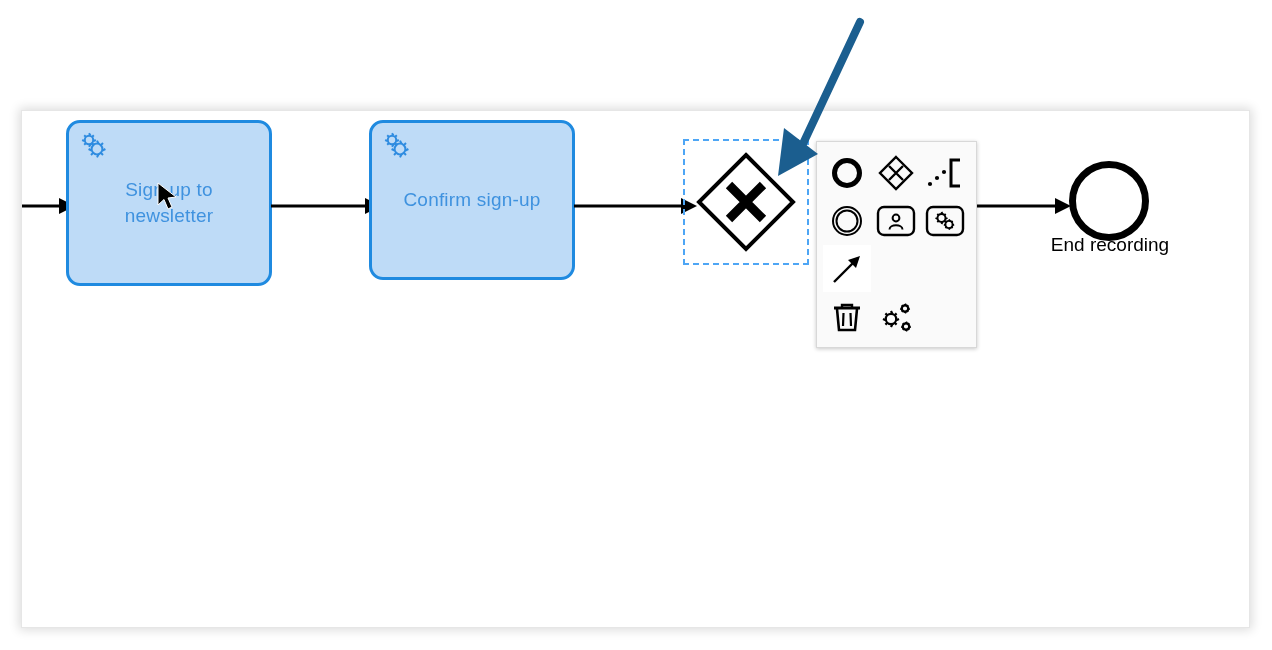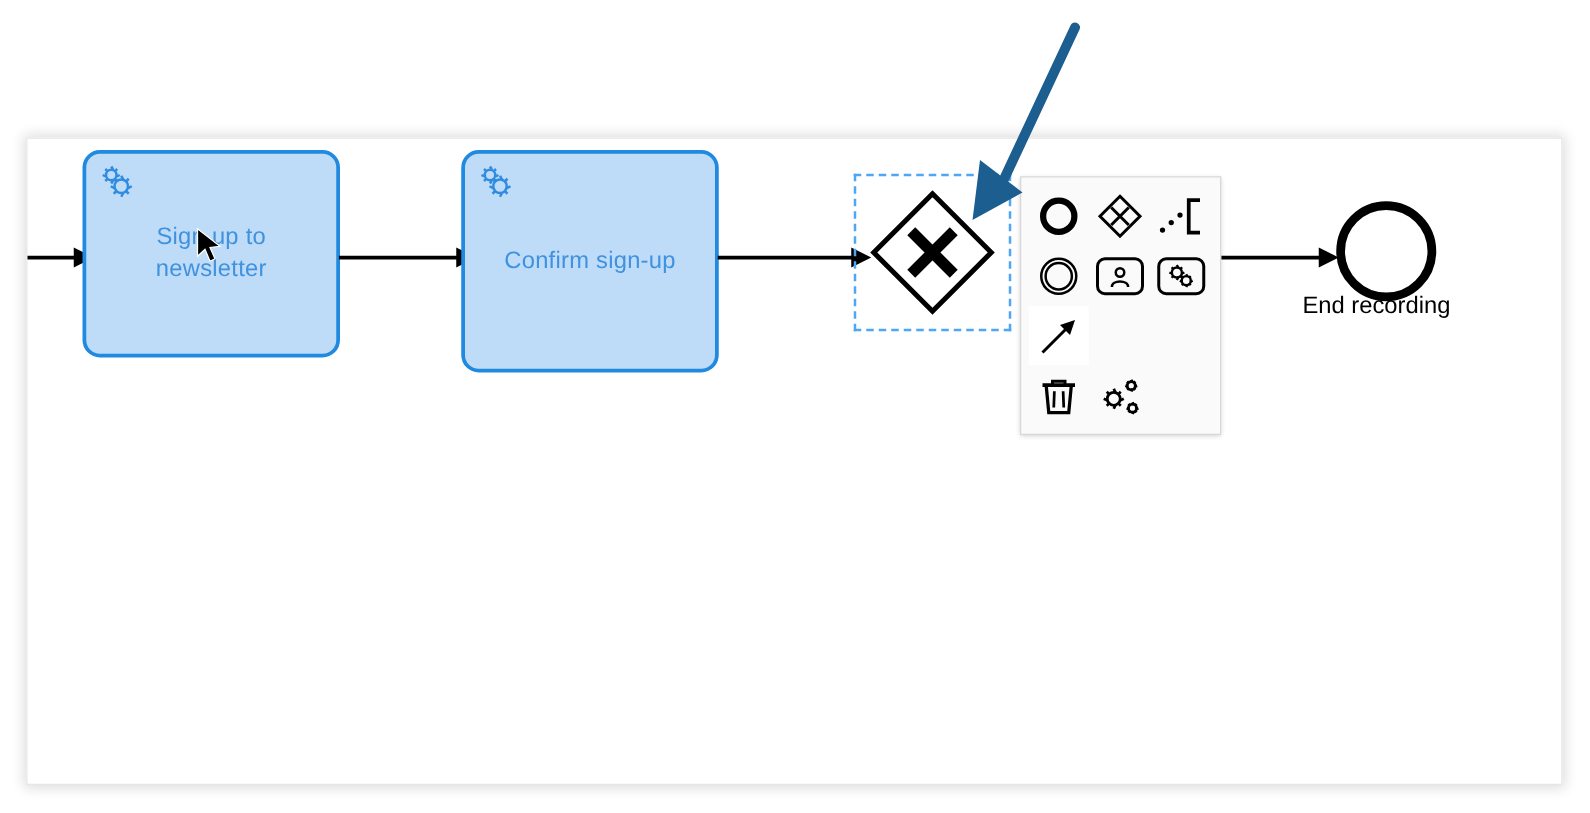--- a/index.html
+++ b/index.html
@@ -88,23 +88,24 @@
     top: 161px;
     width: 80px;
     height: 80px;
     box-sizing: border-box;
     border: 7px solid #000000;
     border-radius: 50%;
     background: #ffffff;
   }
   #end-event-label {
     position: absolute;
-    left: 1042px;
+    left: 1015px;
     top: 234px;
     width: 190px;
+    text-align: center;
     font-size: 19px;
     color: #000000;
     line-height: 22px;
   }
 
   
   .flow { position: absolute; height: 22px; }
   .flow svg { display: block; }
 
   
@@ -193,21 +194,21 @@
         <span class="task-label"><span>Sign up to</span><br><span>newsletter</span></span>
       </div>
 
       <div class="flow" style="left:249px; top:84px; width:110px;">
         <svg width="110" height="22" viewBox="0 0 110 22" aria-hidden="true">
           <line x1="0" y1="11" x2="96" y2="11" stroke="#000" stroke-width="3"></line>
           <polygon points="94,3 110,11 94,19" fill="#000"></polygon>
         </svg>
       </div>
 
-      <div class="task" id="task-confirm" style="left:347px; top:9px; width:206px; height:178px;">
+      <div class="task" id="task-confirm" style="left:347px; top:9px; width:206px; height:160px;">
         <span class="gear-badge">
           <svg width="34" height="34" viewBox="0 0 34 34" aria-hidden="true">
             <g fill="none" stroke="#2f8ce0" stroke-width="2">
               <circle cx="12" cy="11" r="4.2"></circle>
               <path d="M12 4.2 L13.4 6.4 M12 17.8 L13.4 15.6 M5.2 11 L7.6 12.2 M18.8 11 L16.4 12.2
                        M7.2 6.2 L9 7.9 M16.8 15.8 L15 14.1 M7.2 15.8 L9 14.1 M16.8 6.2 L15 7.9"></path>
               <circle cx="20" cy="20" r="5.4"></circle>
               <path d="M20 11.6 L21.6 14.6 M20 28.4 L21.6 25.4 M11.6 20 L14.6 21.6 M28.4 20 L25.4 21.6
                        M14 14 L16.2 16.2 M26 26 L23.8 23.8 M14 26 L16.2 23.8 M26 14 L23.8 16.2"></path>
             </g>

